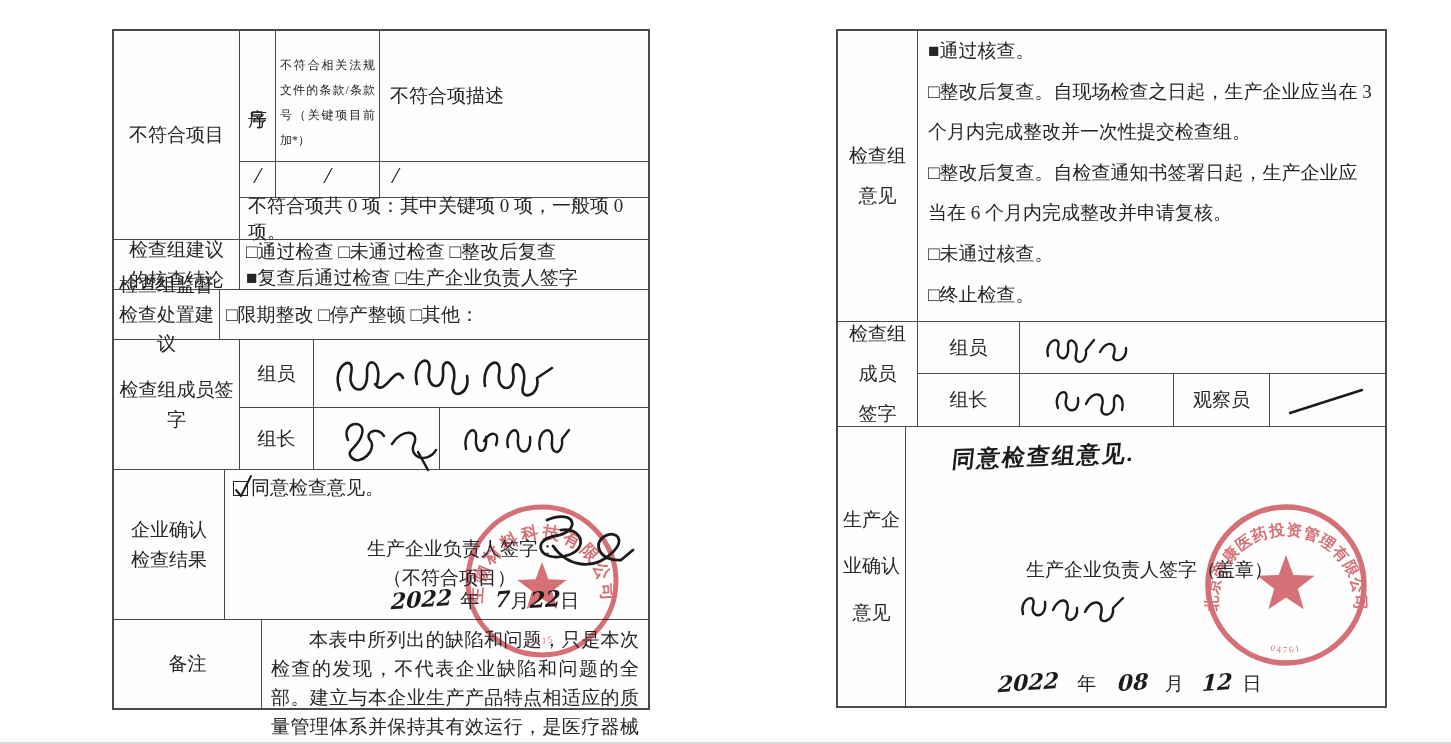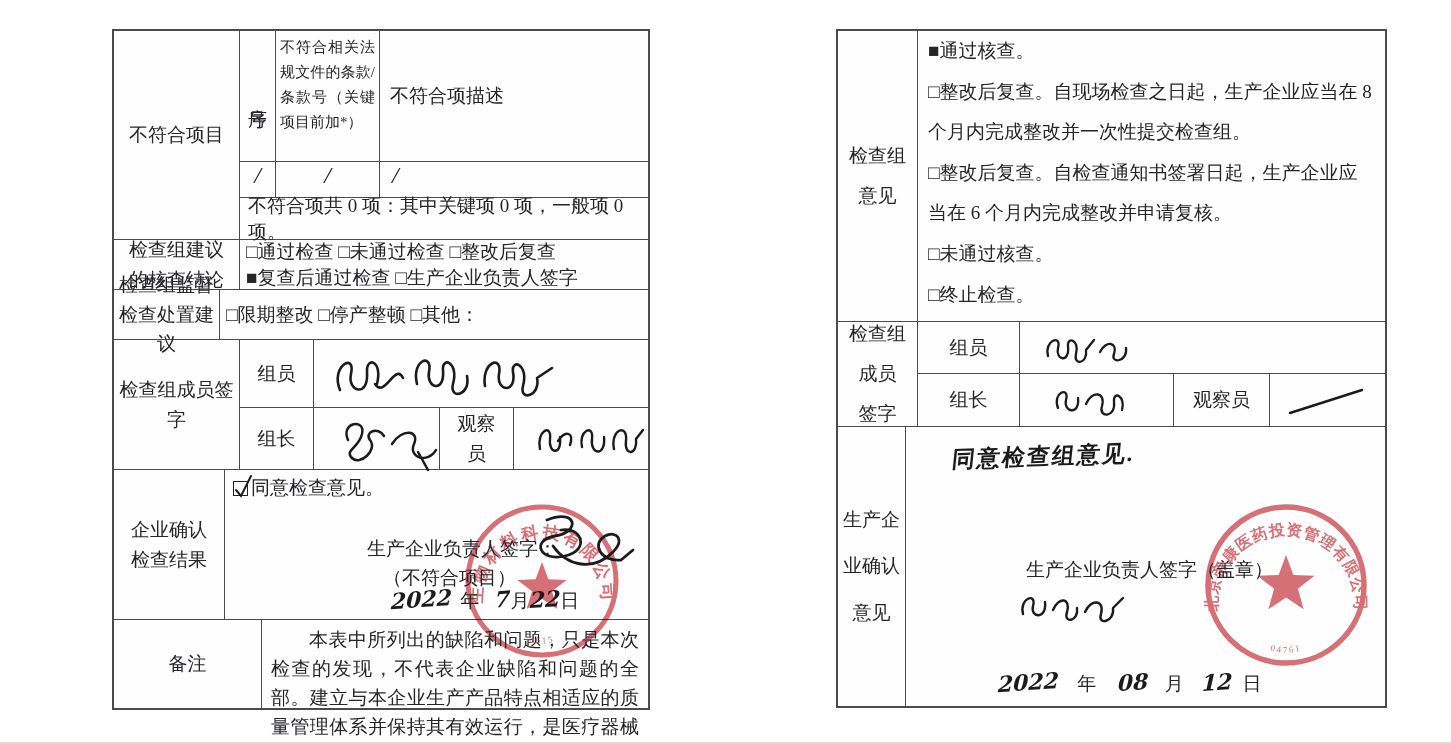--- a/index.html
+++ b/index.html
@@ -19,21 +19,21 @@
   .stack{display:flex;flex-direction:column;flex:1;min-width:0;}
   .row{display:flex;flex-direction:row;min-height:0;}
   .flex1{flex:1;min-width:0;min-height:0;}
   .cell{position:relative;}
   .lab{display:flex;align-items:center;justify-content:center;text-align:center;white-space:pre-line;line-height:1.55;}
   .lab.wide{line-height:2.1;}
   .lab.wider{line-height:2.45;}
   .vtext{display:flex;align-items:center;justify-content:center;}
   .vtext span{writing-mode:vertical-rl;text-orientation:upright;letter-spacing:3px;}
   .opt{line-height:26px;padding:2px 6px;display:flex;flex-direction:column;justify-content:center;height:100%;}
-  .clausehead{font-size:15px;line-height:25px;padding:4px 4px;text-align:justify;}
+  .clausehead{font-size:12px;line-height:25px;padding:22px 4px;text-align:justify;}
   .deschead{display:flex;align-items:center;padding-left:10px;}
   .slash{font-size:24px;font-style:italic;color:var(--ink);}
   .summary{display:flex;align-items:center;padding-left:8px;}
   .remarktext{padding:5px 9px 4px 9px;line-height:29px;text-indent:2em;text-align:justify;}
   .opinion{padding:0 12px 0 10px;}
   .opinion div{line-height:40px;margin-bottom:1px;}
   .hand{font-family:"DejaVu Serif","Liberation Serif",serif;font-style:italic;color:var(--ink);}
   .hand-num{font-size:22px;transform:rotate(-4deg) skewX(-6deg);display:inline-block;font-weight:bold;}
   .hand-cn{font-size:23px;color:var(--ink);transform:rotate(-2deg) skewX(-8deg);display:inline-block;letter-spacing:2px;font-weight:bold;}
   .dateline{position:absolute;display:flex;align-items:baseline;white-space:nowrap;}
@@ -112,22 +112,20 @@
         <div class="row flex1">
           <div class="cell lab br" style="width:74px;">组长</div>
           <div class="cell br" style="width:126px;">
             <div class="sig" style="left:12px;top:6px;">
               <svg width="118" height="52" viewBox="0 0 118 52">
                 <path d="M22,26 C14,8 40,4 36,20 C33,34 18,36 26,44 C34,52 52,36 44,26 C38,18 52,12 58,22" stroke-width="2.5"></path>
                 <path d="M66,30 C76,14 94,16 88,30 C82,44 102,50 110,36 M92,38 L102,56" stroke-width="2.5"></path>
               </svg>
             </div>
           </div>
-          <div class="cell lab br" style="width:74px;white-space:pre-line;">观察
-员</div>
           <div class="cell flex1">
             <div class="sig" style="left:12px;top:5px;">
               <svg width="120" height="52" viewBox="0 0 120 52">
                 <path d="M14,36 C10,18 26,10 24,26 C22,40 36,44 34,24 M32,28 C40,16 48,20 44,32" stroke-width="2.4"></path>
                 <path d="M56,34 C52,18 68,10 66,26 C64,42 80,44 78,24" stroke-width="2.4"></path>
                 <path d="M88,36 C84,16 102,10 100,28 C98,44 112,42 110,26 L117,17" stroke-width="2.4"></path>
               </svg>
             </div>
           </div>
         </div>
@@ -191,21 +189,21 @@
     </div>
   </div>
 
   <div class="tbl" style="left:836px;top:29px;width:551px;height:679px;">
 
     <div class="sec bb" style="height:291px;">
       <div class="cell lab wide br" style="width:80px;">检查组
 意见</div>
       <div class="cell flex1 opinion">
         <div>■通过核查。</div>
-        <div>□整改后复查。自现场检查之日起，生产企业应当在 8 个月内完成整改并一次性提交检查组。</div>
+        <div>□整改后复查。自现场检查之日起，生产企业应当在 3 个月内完成整改并一次性提交检查组。</div>
         <div>□整改后复查。自检查通知书签署日起，生产企业应当在 6 个月内完成整改并申请复核。</div>
         <div>□未通过核查。</div>
         <div>□终止检查。</div>
       </div>
     </div>
 
     <div class="sec bb" style="height:105px;">
       <div class="cell lab wide br" style="width:80px;">检查组
 成员
 签字</div>

